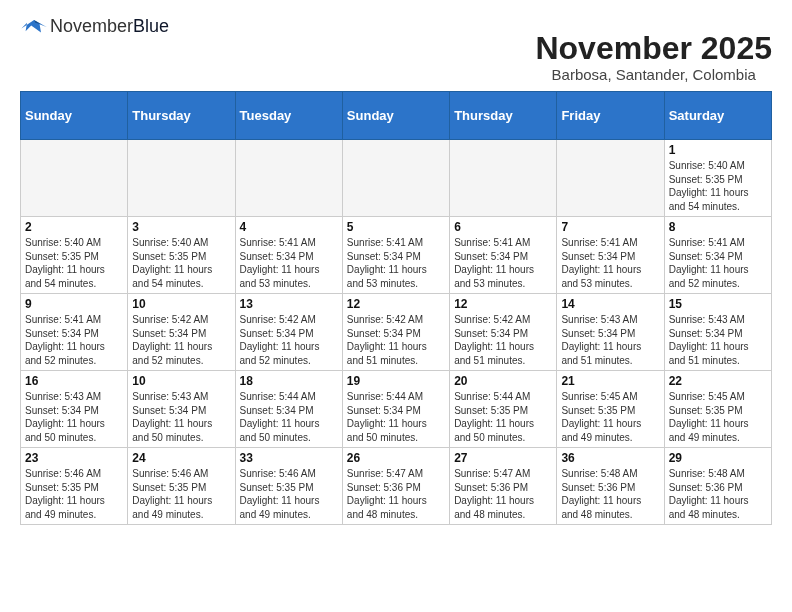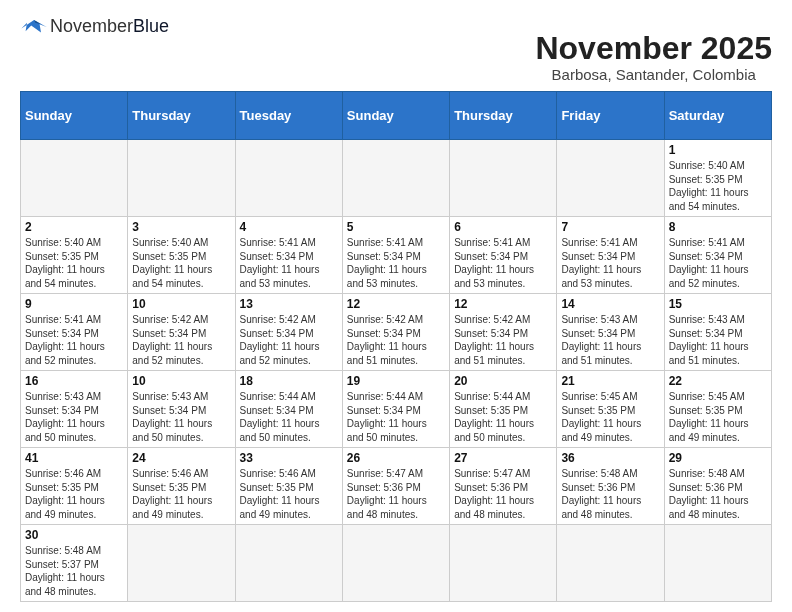--- a/index.html
+++ b/index.html
@@ -297,21 +297,21 @@
           <td>
             <span class="day-number">22</span>
             <div class="day-info" style="white-space: pre-line;">Sunrise: 5:45 AM
 Sunset: 5:35 PM
 Daylight: 11 hours
 and 49 minutes.</div>
           </td>
         </tr>
         <tr>
           <td>
-            <span class="day-number">41</span>
+            <span class="day-number">23</span>
             <div class="day-info" style="white-space: pre-line;">Sunrise: 5:46 AM
 Sunset: 5:35 PM
 Daylight: 11 hours
 and 49 minutes.</div>
           </td>
           <td>
             <span class="day-number">24</span>
             <div class="day-info" style="white-space: pre-line;">Sunrise: 5:46 AM
 Sunset: 5:35 PM
 Daylight: 11 hours
@@ -345,31 +345,16 @@
 Daylight: 11 hours
 and 48 minutes.</div>
           </td>
           <td>
             <span class="day-number">29</span>
             <div class="day-info" style="white-space: pre-line;">Sunrise: 5:48 AM
 Sunset: 5:36 PM
 Daylight: 11 hours
 and 48 minutes.</div>
           </td>
-        </tr>
-        <tr>
-          <td>
-            <span class="day-number">30</span>
-            <div class="day-info" style="white-space: pre-line;">Sunrise: 5:48 AM
-Sunset: 5:37 PM
-Daylight: 11 hours
-and 48 minutes.</div>
-          </td>
-          <td class="empty"></td>
-          <td class="empty"></td>
-          <td class="empty"></td>
-          <td class="empty"></td>
-          <td class="empty"></td>
-          <td class="empty"></td>
         </tr>
       </tbody>
   </table>
 </div>
 
 </body></html>

